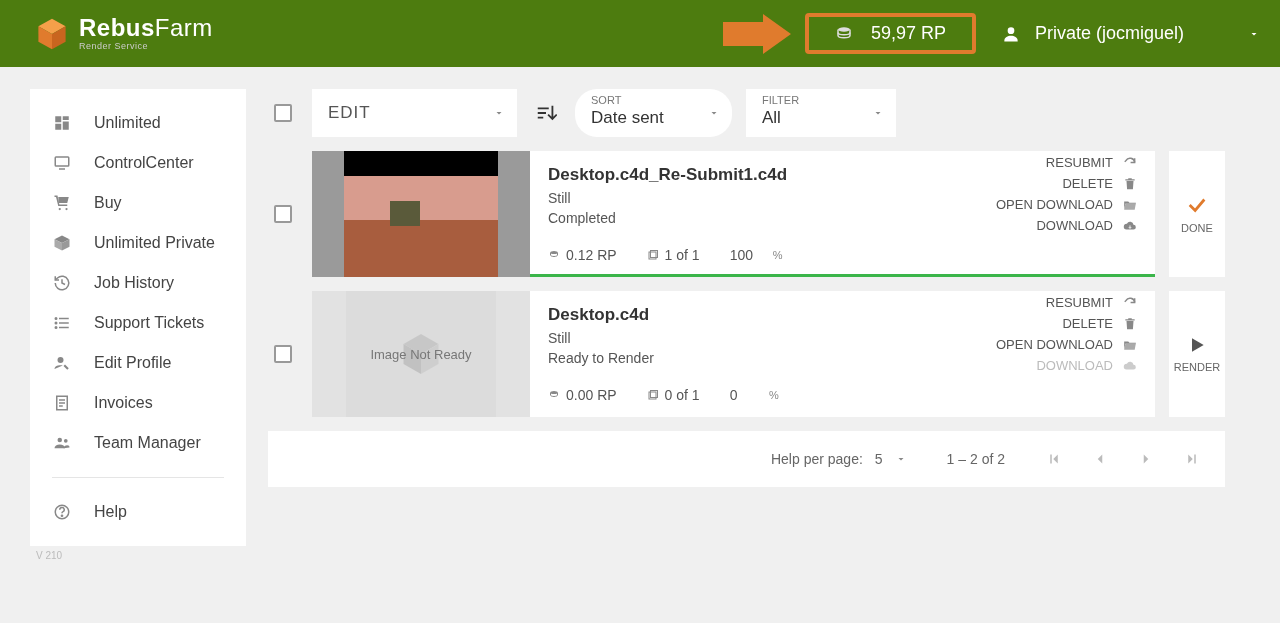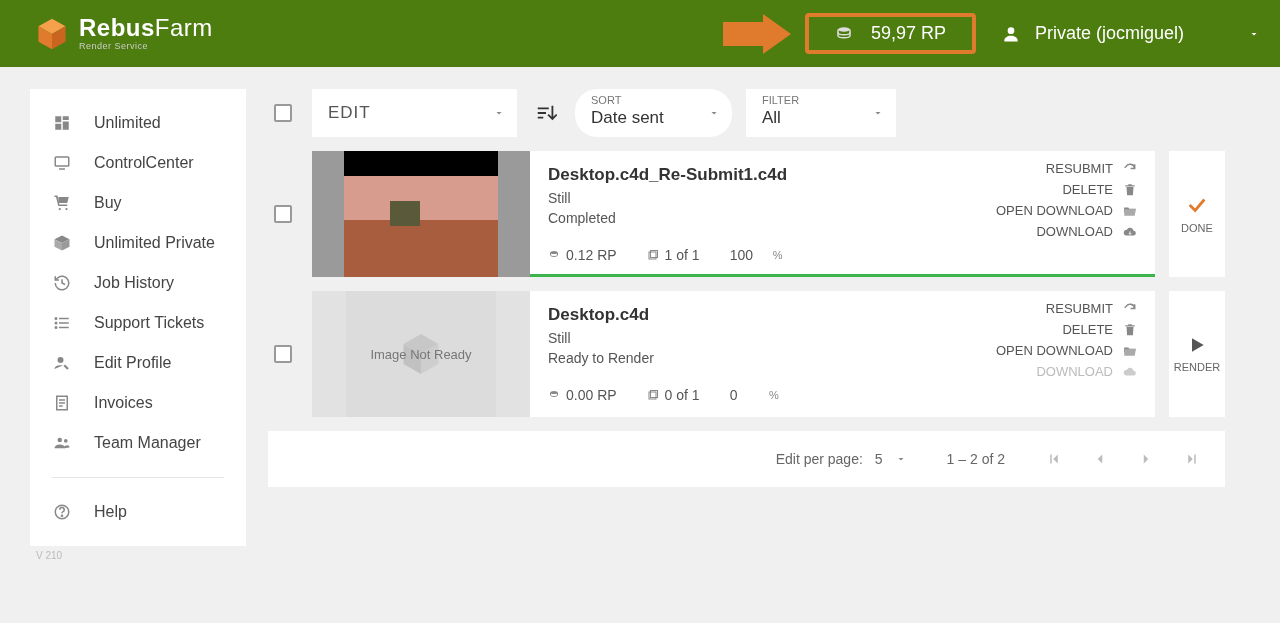--- a/index.html
+++ b/index.html
@@ -58,21 +58,21 @@
   .thumb-area { width: 218px; background: #9a9a9a; display: flex; align-items: stretch; }
   .thumb-inner { flex:1; display:flex; align-items:center; justify-content:center; color:#777; font-size:13px; background:#dcdcdc; margin: 0 34px; position: relative; }
   .thumb-img1 { background: linear-gradient(to bottom, #000 0%, #000 20%, #d89c8e 20%, #d89c8e 55%, #a85d3e 55%, #a85d3e 100%); flex:1; margin: 0 32px; position:relative; }
   .thumb-img1::after { content:""; position:absolute; left:30%; top:40%; width:30px; height:25px; background:#5a5a3a; }
   .job-details { flex: 1; padding: 14px 18px 8px; display: flex; flex-direction: column; }
   .job-title { font-size: 17px; font-weight: 700; color: #333; margin-bottom: 4px; }
   .job-sub { font-size: 14px; color: #555; line-height: 1.4; }
   .job-stats { display: flex; align-items: center; gap: 30px; margin-top: auto; font-size: 14px; color: #555; padding-bottom: 6px; }
   .job-stats .stat { display: flex; align-items: center; gap: 6px; }
   .job-stats .pct-mark { font-size: 11px; color: #888; }
-  .job-actions { width: 210px; padding: 10px 16px; display: flex; flex-direction: column; align-items: flex-end; gap: 6px; font-size: 13px; color: #555; }
+  .job-actions { width: 210px; padding: 4px 16px; display: flex; flex-direction: column; align-items: flex-end; gap: 6px; font-size: 13px; color: #555; }
   .job-actions .act { display: flex; align-items: center; gap: 10px; cursor: pointer; }
   .job-actions .act.disabled { color: #bbb; }
   .job-actions .act .ico { width: 16px; color: #888; }
   .job-actions .act.disabled .ico { color: #ccc; }
   .progress-bar { position: absolute; bottom: 0; left: 218px; right: 0; height: 3px; background: #3bb54a; }
   .side-status { width: 56px; background: #fff; display: flex; flex-direction: column; align-items: center; justify-content: center; gap: 6px; font-size: 11px; color: #666; cursor: pointer; }
   .side-status .ico { font-size: 20px; }
   .side-status.done .ico { color: #e07b2d; }
   .side-status.render .ico { color: #555; }
 
@@ -446,21 +446,21 @@
             <svg width="20" height="20" viewBox="0 0 24 24" fill="#555">
               <polygon points="6,4 20,12 6,20"></polygon>
             </svg>
           </span>
         <span>RENDER</span>
       </div>
     </div>
 
     <div class="pager">
       <div class="perpage">
-        <span>Edit per page:</span>
+        <span>Help per page:</span>
         <span>5</span>
         <span class="caret">
             <svg width="12" height="12" viewBox="0 0 24 24" fill="#888">
               <path d="M7 10l5 5 5-5z"></path>
             </svg>
           </span>
       </div>
       <span>1 – 2 of 2</span>
       <div class="nav-icons">
         <span>

